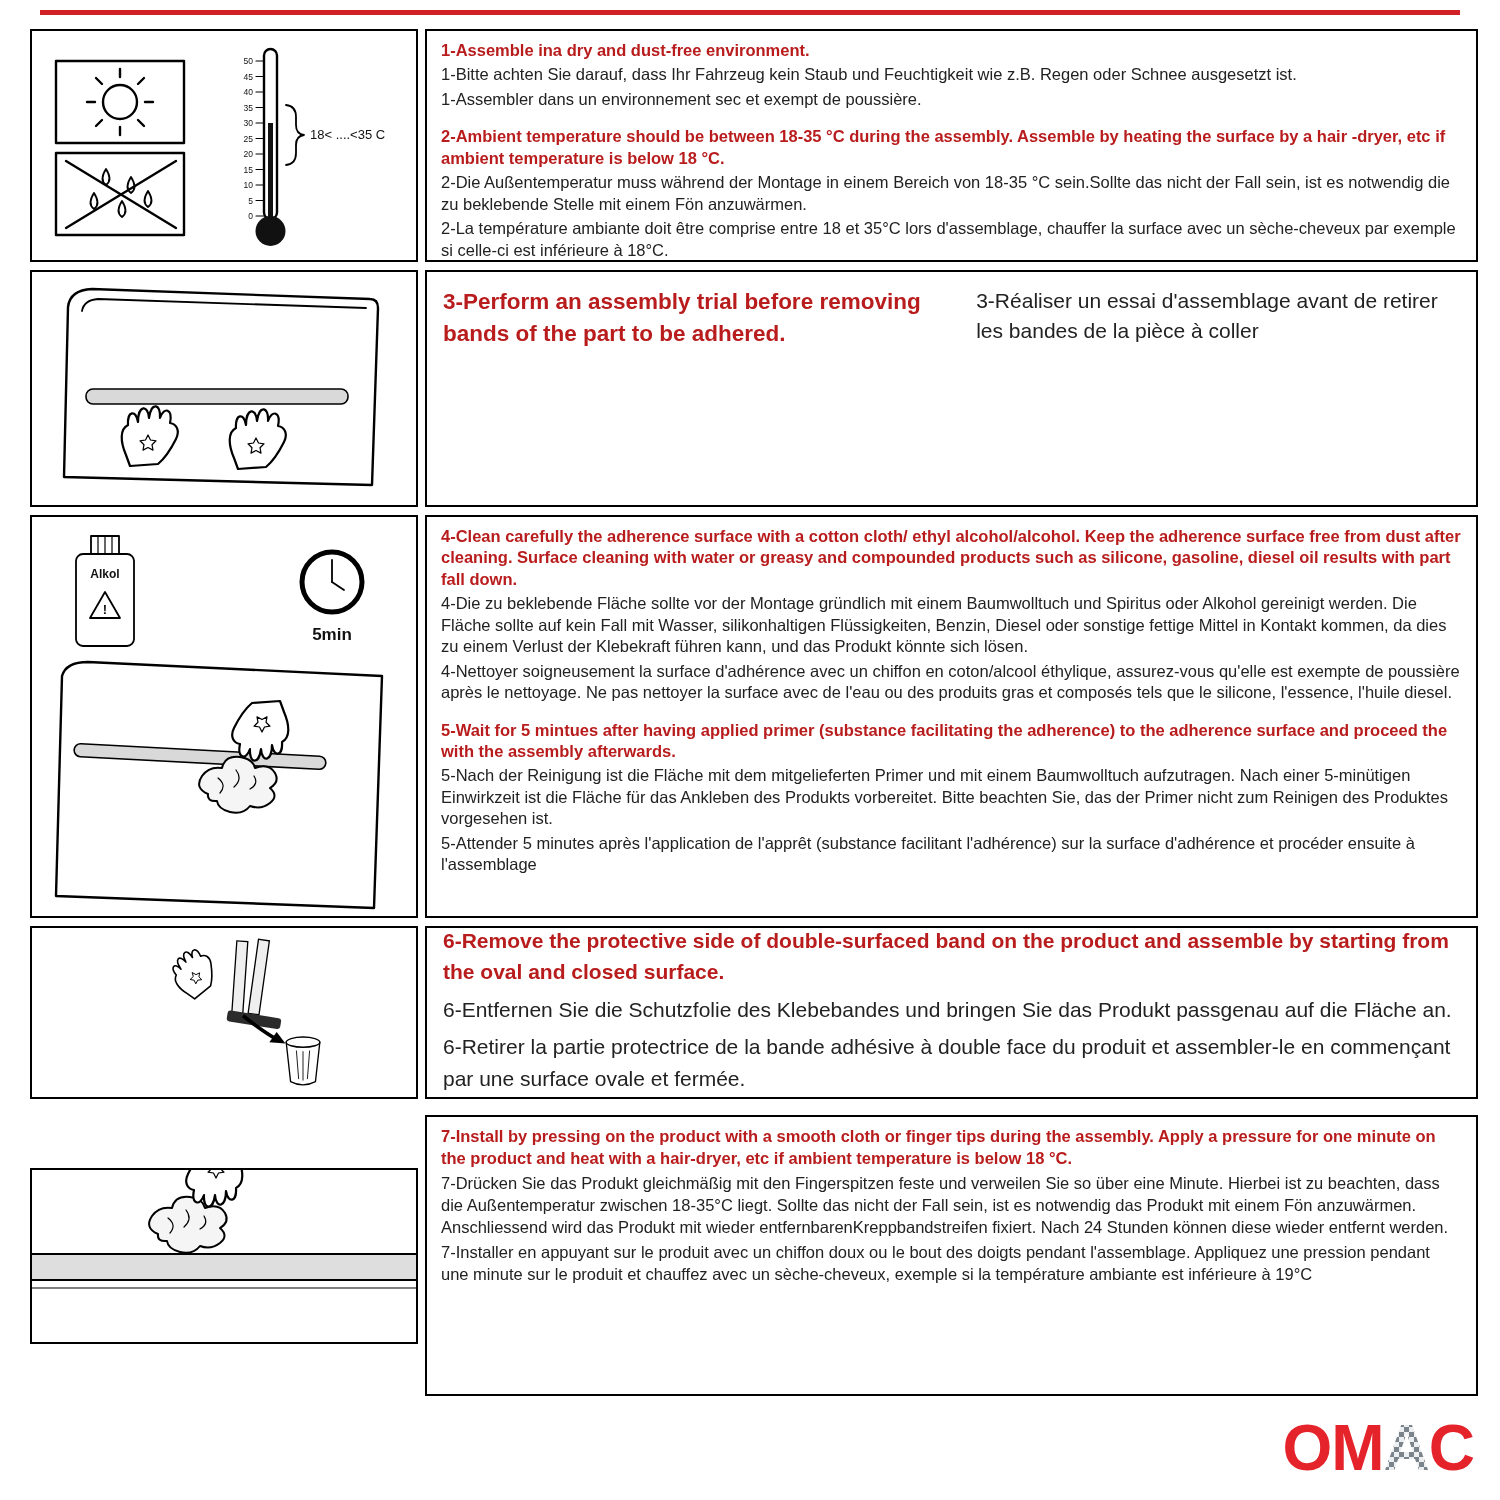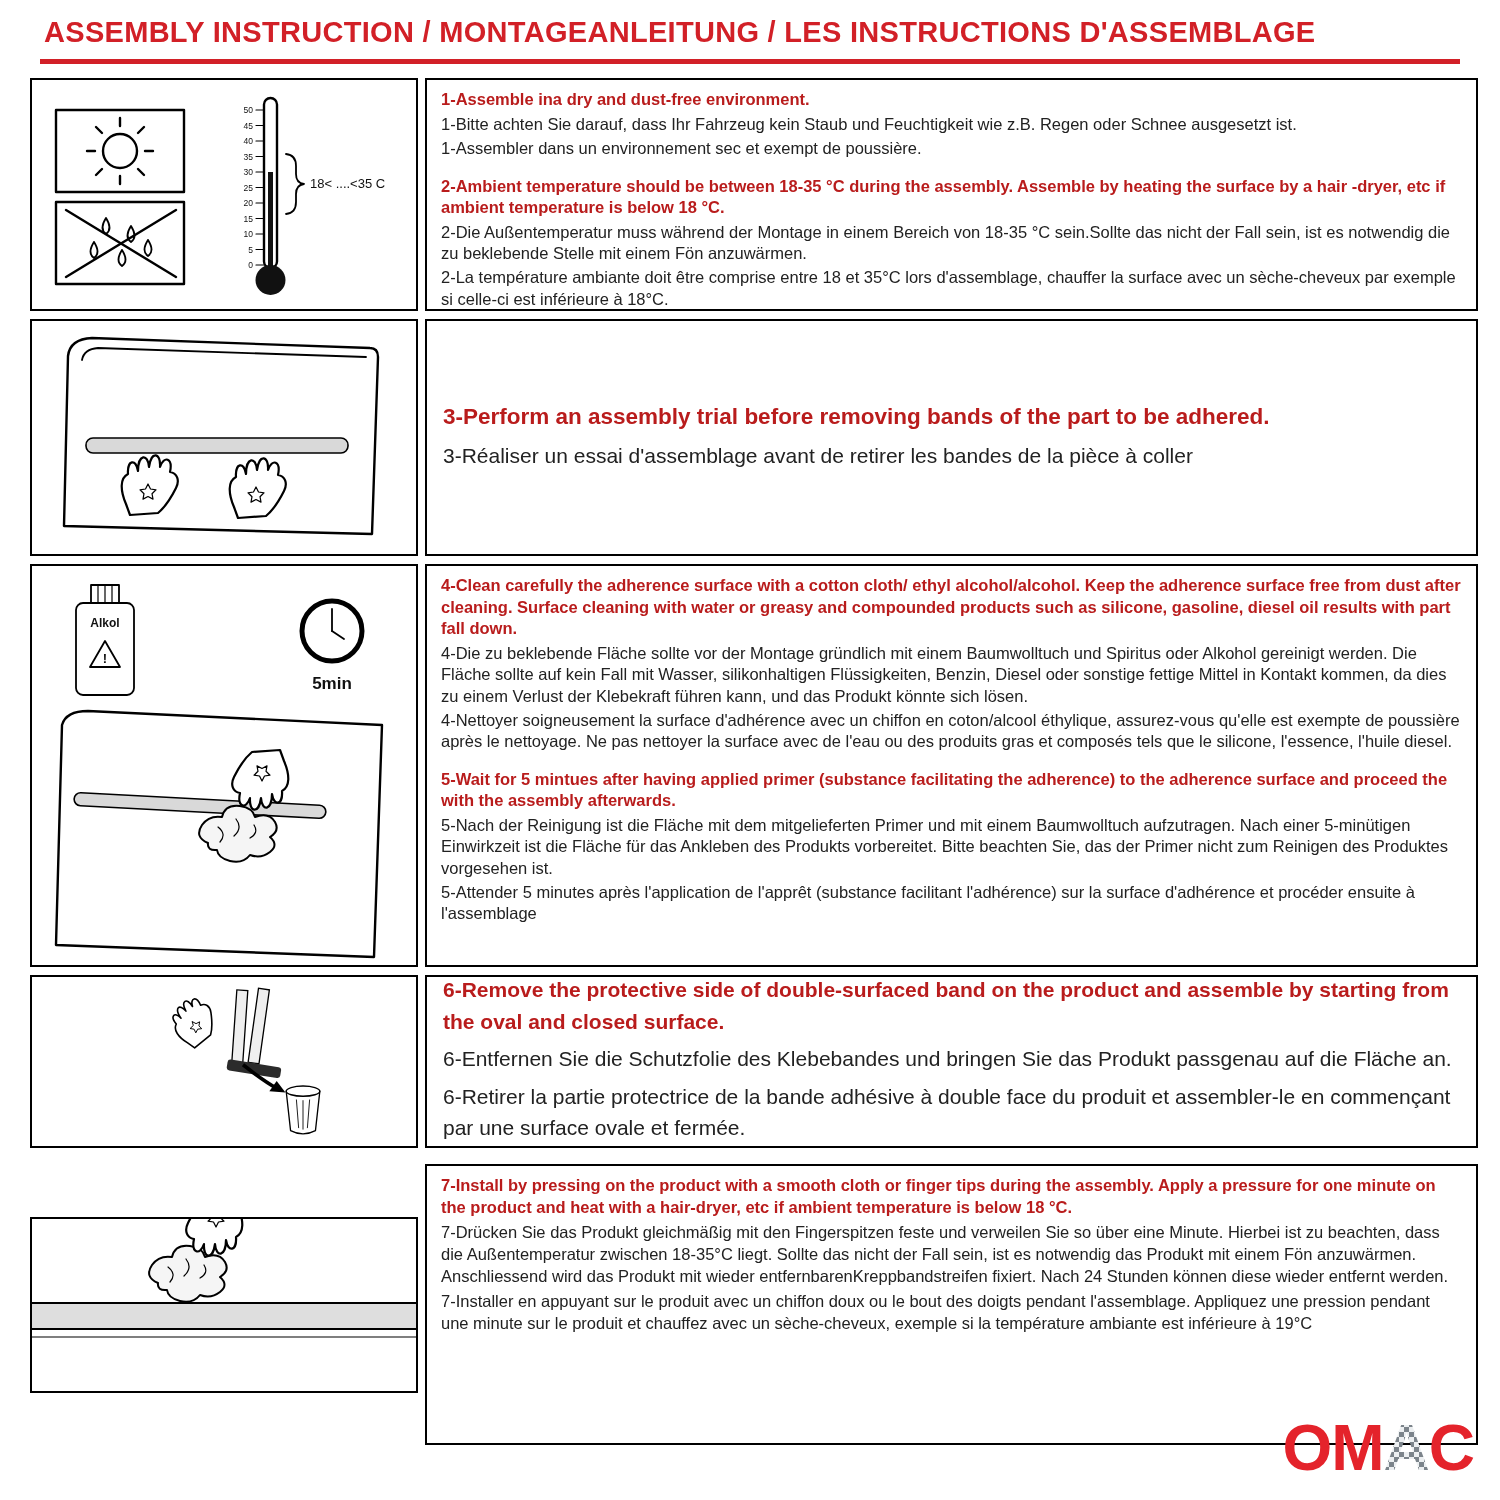--- a/index.html
+++ b/index.html
@@ -45,21 +45,21 @@
   .row.r3 { height:403px; }
   .row.r4 { height:173px; }
   .row.r5 { height:281px;margin-top:16px; }
   .row.r5 .illus { align-self:center; height:176px; }
 
   p { margin:0 0 3px 0; }
   .b { font-weight:700; color:#b91c1c; }
   .gap { margin-top:16px; }
 
   .s1 .content { padding:9px 14px; font-size:16.5px; line-height:1.3; }
-  .s2 .content { padding:14px 16px; font-size:21px; line-height:1.42; display:flex; flex-direction:column; justify-content:center; }
+  .s2 .content { padding:14px 16px; font-size:21px; line-height:1.42; display:flex; flex-direction:row; justify-content:center; }
   .s2 .content p { margin-bottom:4px; }
   .s2 .content p.lead { font-size:22.5px; margin-bottom:8px; }
   .s3 .content { padding:9px 14px; font-size:16.5px; line-height:1.3; }
   .s4 .content { padding:14px 16px; font-size:21px; line-height:1.5; display:flex; flex-direction:column; justify-content:center; }
   .s4 .content p { margin-bottom:6px; }
   .s5 .content { padding:9px 14px; font-size:16.5px; line-height:1.33; }
 
   
   .illus-svg { width:100%; height:100%; display:block; }
   .illus-svg .ln { fill:none; stroke:#000; stroke-width:2.4; stroke-linecap:round; stroke-linejoin:round; }
@@ -85,23 +85,20 @@
       background-clip:text;
       color:transparent;
     }
   }
 </style>
 </head>
 <body>
 
 <div class="page">
 
-  <div class="header">
-    <div class="title">ASSEMBLY INSTRUCTION / MONTAGEANLEITUNG / LES INSTRUCTIONS D'ASSEMBLAGE</div>
-  </div>
   <div class="rule"></div>
 
   <div class="rows">
 
     <div class="row r1 s1">
       <div class="illus">
         <svg class="illus-svg" viewBox="0 0 384 221" preserveAspectRatio="xMidYMid meet">
           <g>
             <rect x="24" y="26" width="128" height="82" class="ln"></rect>
             <circle cx="88" cy="67" r="17" class="ln"></circle>

